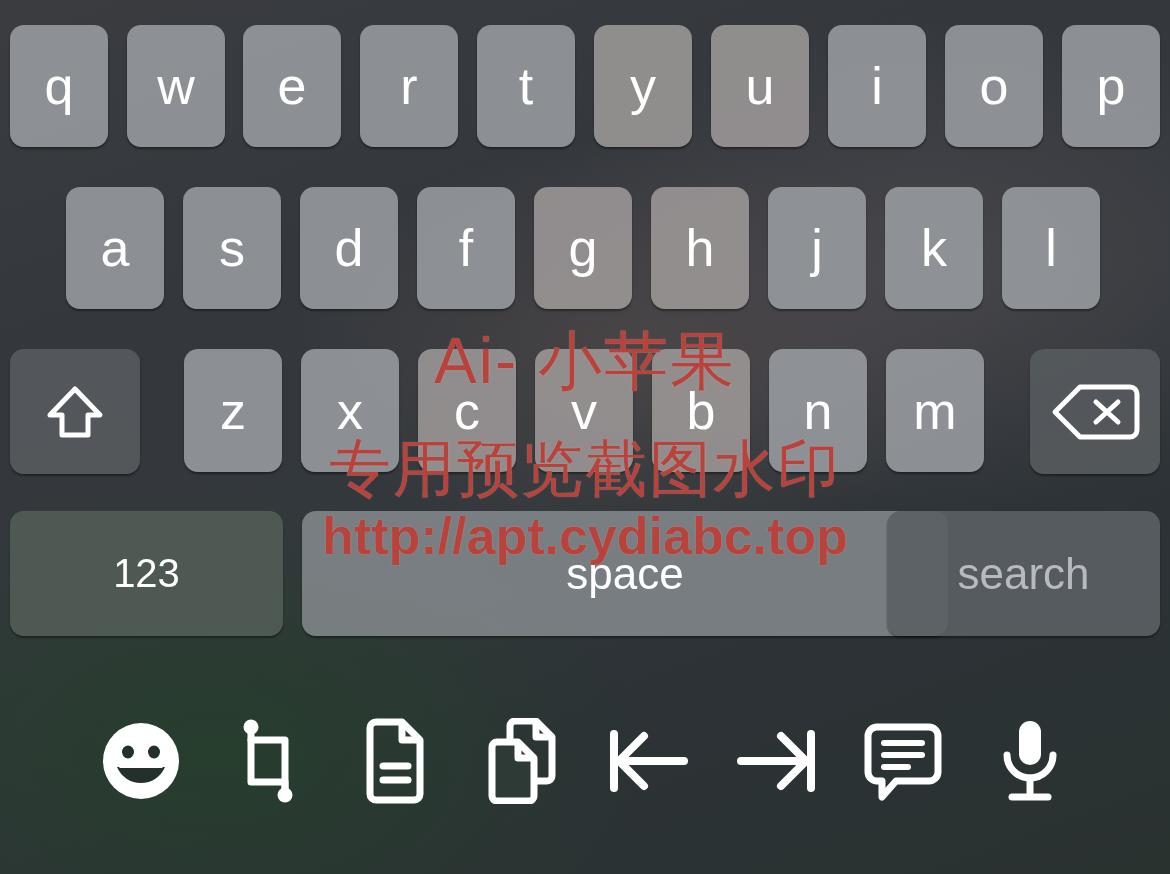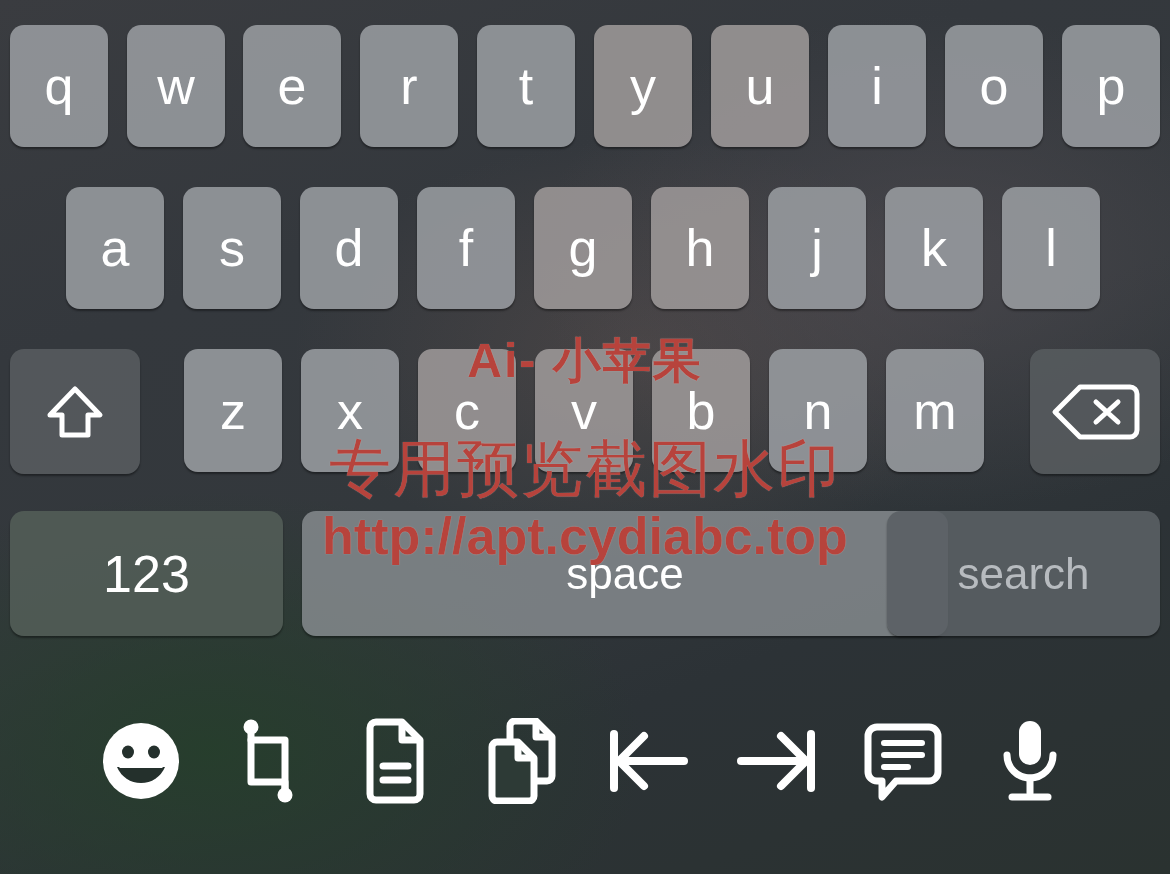--- a/index.html
+++ b/index.html
@@ -28,21 +28,21 @@
     font-size:52px;
     font-weight:400;
     letter-spacing:0px;
     box-shadow:0 2px 2px rgba(0,0,0,0.38);
     user-select:none;
   }
   .key.letter  { background:rgba(152,156,160,0.88); }
   .key.letter.warm { background:rgba(157,152,152,0.88); }
   .key.dark    { background:rgba(86,90,93,0.92); }
   .key.space   { background:rgba(139,144,148,0.80); font-size:44px; }
-  .key.num     { background:rgba(84,94,88,0.86); font-size:52px; }
+  .key.num     { background:rgba(84,94,88,0.86); font-size:40px; }
   .key.search  { background:rgba(90,95,100,0.90); font-size:44px; color:#b7bbbf; }
   .key svg { display:block; }
 
   
   #toolbar {
     position:absolute; left:0; top:648px; width:1170px; height:226px;
     display:flex; align-items:center; justify-content:center;
     gap:0px;
   }
   .tool {
@@ -51,21 +51,21 @@
   }
   .tool svg { display:block; }
 
   
   #watermark {
     position:absolute; left:0; top:322px; width:1170px;
     text-align:center; pointer-events:none;
     color:#b7433c;
     text-shadow:0 0 1px rgba(255,255,255,0.45);
   }
-  .wm-l1 { font-size:48px; line-height:78px; font-weight:700; letter-spacing:2px; }
+  .wm-l1 { font-size:64px; line-height:78px; font-weight:400; letter-spacing:2px; }
   .wm-l2 { font-size:62px; line-height:72px; font-weight:400; letter-spacing:2px;margin-top:33px; }
   .wm-l3 { font-size:52px; line-height:62px; font-weight:700; letter-spacing:0px; }
 </style>
 </head>
 <body>
 
 <div id="screen">
 
   <div id="keyboard">
 

